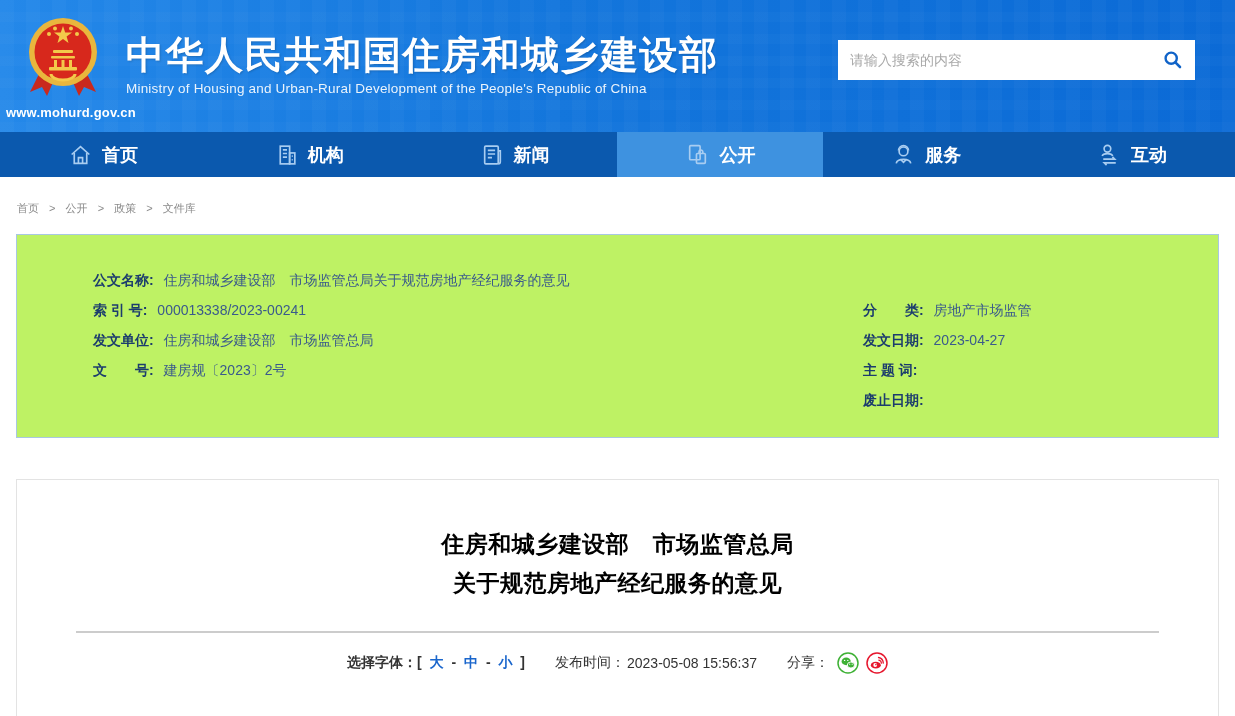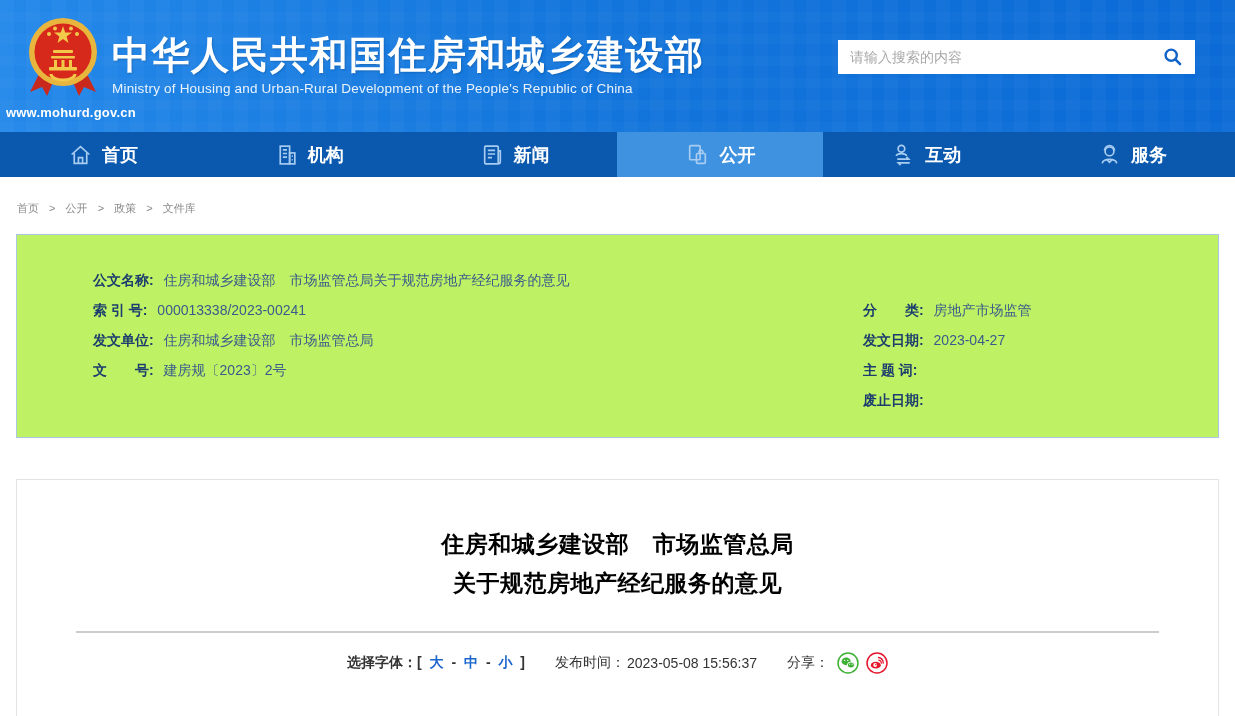--- a/index.html
+++ b/index.html
@@ -9,25 +9,25 @@
   
   .site-header { position:relative; height:132px;
     background:linear-gradient(90deg,#2488e9 0%,#1376dc 45%,#0b6ad6 100%); }
   .site-header::before { content:""; position:absolute; inset:0;
     background:
       repeating-linear-gradient(90deg, rgba(255,255,255,.045) 0 14px, transparent 14px 26px),
       repeating-linear-gradient(0deg, rgba(255,255,255,.03) 0 10px, transparent 10px 22px);
     opacity:.6; }
   .logo { position:absolute; left:6px; top:14px; width:114px; text-align:center; cursor:pointer; z-index:2; }
   .site-url { margin-top:1px; color:#fff; font-weight:bold; font-size:13px; letter-spacing:.2px; }
-  .title-block { position:absolute; left:112px; top:30px; z-index:2; }
+  .title-block { position:absolute; left:126px; top:30px; z-index:2; }
   .site-title { color:#fff; font-size:38px; font-weight:bold; letter-spacing:1.5px;
     text-shadow:1px 1px 2px rgba(0,0,0,.18); }
   .site-subtitle { color:#eaf3fc; font-size:13.5px; letter-spacing:.2px; }
-  .search-box { position:absolute; right:40px; top:40px; width:357px; height:34px;
+  .search-box { position:absolute; right:40px; top:40px; width:357px; height:40px;
     background:#fff; display:flex; align-items:center; z-index:2; }
   .search-input { flex:1; border:none; outline:none; height:100%; padding:0 12px;
     font-size:14px; color:#333; background:transparent;
     font-family:"Liberation Sans","DejaVu Sans",sans-serif; }
   .search-input::placeholder { color:#a9a9a9; }
   .search-btn { width:44px; height:100%; border:none; background:transparent; cursor:pointer;
     display:flex; align-items:center; justify-content:center; }
 
   
   .main-nav { display:flex; height:45px; background:#0b59ae; }
@@ -147,37 +147,37 @@
         <rect x="4.5" y="3.5" width="10" height="13.5" rx="1"></rect>
           <rect x="11" y="11" width="8.5" height="9.5" rx="1"></rect>
         <path d="M13.5 11 v-1.5 a1.8 1.8 0 0 1 3.6 0 V11"></path>
       </svg>
       </span>
     <span>公开</span>
   </div>
   <div class="nav-item">
     <span class="nicon">
       <svg width="25" height="25" viewBox="0 0 24 24" fill="none" stroke="currentColor" stroke-width="1.6">
-        <circle cx="10" cy="6.5" r="3.2"></circle>
-          <path d="M5 13.5 c.8-3.2 9.2-3.2 10 0"></path>
-        <path d="M6 16.5 h11 l-2.2-2.2 M18 20 h-11 l2.2 2.2"></path>
-      </svg>
-      </span>
-    <span>互动</span>
-  </div>
-  <div class="nav-item">
-    <span class="nicon">
-      <svg width="25" height="25" viewBox="0 0 24 24" fill="none" stroke="currentColor" stroke-width="1.6">
         <circle cx="12" cy="9" r="4.2"></circle>
           <path d="M5 20.5 c1.2-5 12.8-5 14 0"></path>
           <path d="M7.2 8.2 a4.8 4.8 0 0 1 9.6 0"></path>
         <path d="M9.5 17 l2.5 2.5 2.5-2.5"></path>
       </svg>
       </span>
     <span>服务</span>
+  </div>
+  <div class="nav-item">
+    <span class="nicon">
+      <svg width="25" height="25" viewBox="0 0 24 24" fill="none" stroke="currentColor" stroke-width="1.6">
+        <circle cx="10" cy="6.5" r="3.2"></circle>
+          <path d="M5 13.5 c.8-3.2 9.2-3.2 10 0"></path>
+        <path d="M6 16.5 h11 l-2.2-2.2 M18 20 h-11 l2.2 2.2"></path>
+      </svg>
+      </span>
+    <span>互动</span>
   </div>
 </nav>
 
 <div class="breadcrumb">
   <a>首页</a>
   <span class="crumb-sep">&gt;</span>
   <a>公开</a>
   <span class="crumb-sep">&gt;</span>
   <a>政策</a>
   <span class="crumb-sep">&gt;</span>

